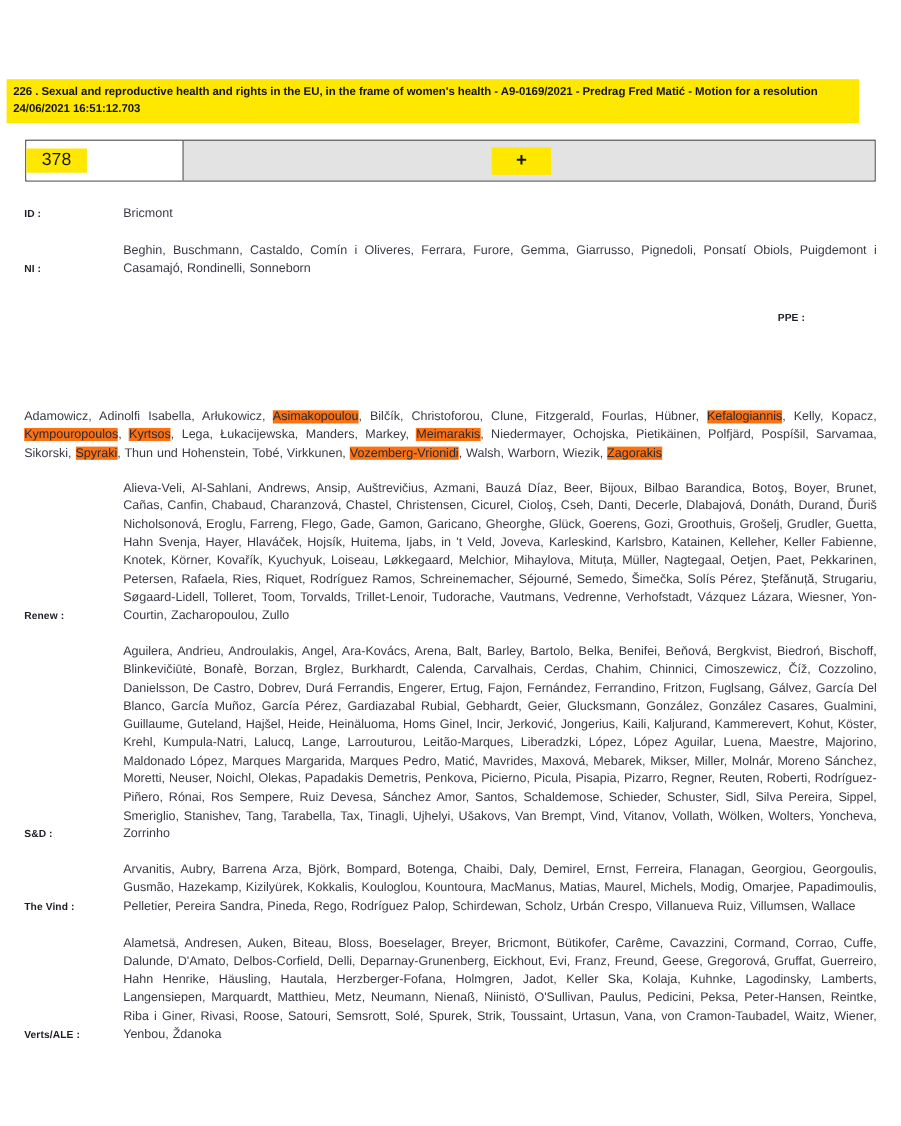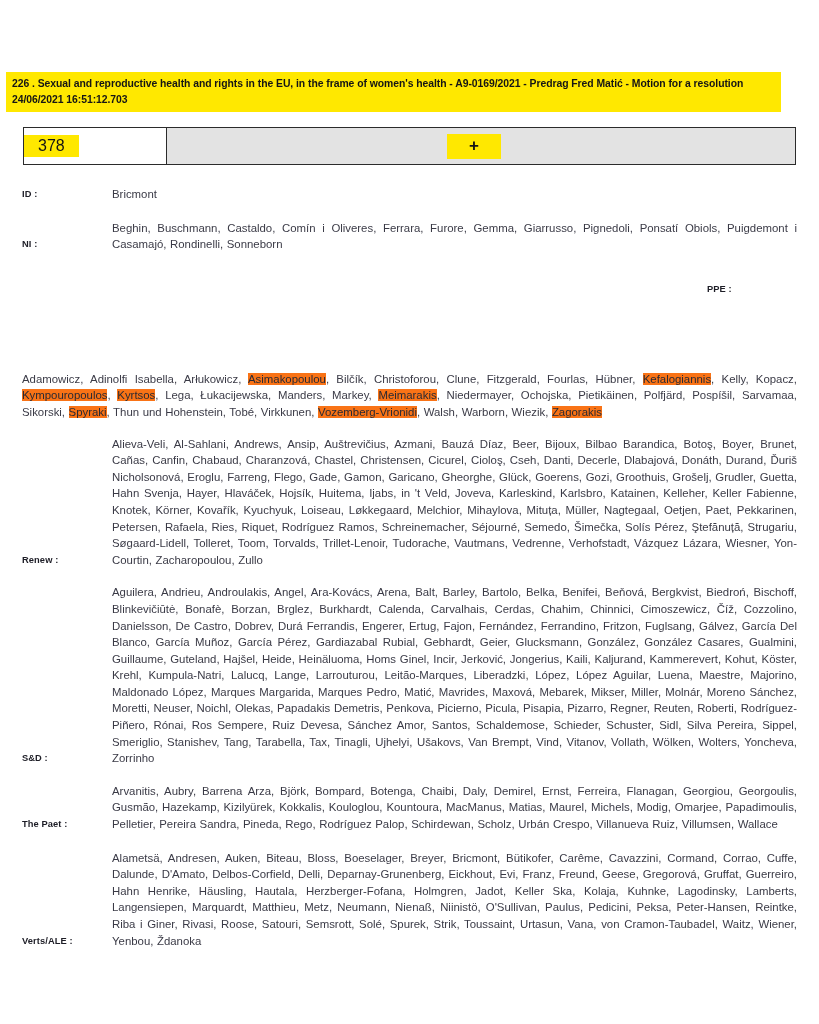--- a/index.html
+++ b/index.html
@@ -167,21 +167,21 @@
       </div>
       <div class="group-row row-renew">
         <div class="group-label">Renew :</div>
         <div class="group-names">Alieva-Veli, Al-Sahlani, Andrews, Ansip, Auštrevičius, Azmani, Bauzá Díaz, Beer, Bijoux, Bilbao Barandica, Botoş, Boyer, Brunet, Cañas, Canfin, Chabaud, Charanzová, Chastel, Christensen, Cicurel, Cioloş, Cseh, Danti, Decerle, Dlabajová, Donáth, Durand, Ďuriš Nicholsonová, Eroglu, Farreng, Flego, Gade, Gamon, Garicano, Gheorghe, Glück, Goerens, Gozi, Groothuis, Grošelj, Grudler, Guetta, Hahn Svenja, Hayer, Hlaváček, Hojsík, Huitema, Ijabs, in 't Veld, Joveva, Karleskind, Karlsbro, Katainen, Kelleher, Keller Fabienne, Knotek, Körner, Kovařík, Kyuchyuk, Loiseau, Løkkegaard, Melchior, Mihaylova, Mituța, Müller, Nagtegaal, Oetjen, Paet, Pekkarinen, Petersen, Rafaela, Ries, Riquet, Rodríguez Ramos, Schreinemacher, Séjourné, Semedo, Šimečka, Solís Pérez, Ştefănuță, Strugariu, Søgaard-Lidell, Tolleret, Toom, Torvalds, Trillet-Lenoir, Tudorache, Vautmans, Vedrenne, Verhofstadt, Vázquez Lázara, Wiesner, Yon-Courtin, Zacharopoulou, Zullo</div>
       </div>
       <div class="group-row row-sd">
         <div class="group-label">S&amp;D :</div>
         <div class="group-names">Aguilera, Andrieu, Androulakis, Angel, Ara-Kovács, Arena, Balt, Barley, Bartolo, Belka, Benifei, Beňová, Bergkvist, Biedroń, Bischoff, Blinkevičiūtė, Bonafè, Borzan, Brglez, Burkhardt, Calenda, Carvalhais, Cerdas, Chahim, Chinnici, Cimoszewicz, Číž, Cozzolino, Danielsson, De Castro, Dobrev, Durá Ferrandis, Engerer, Ertug, Fajon, Fernández, Ferrandino, Fritzon, Fuglsang, Gálvez, García Del Blanco, García Muñoz, García Pérez, Gardiazabal Rubial, Gebhardt, Geier, Glucksmann, González, González Casares, Gualmini, Guillaume, Guteland, Hajšel, Heide, Heinäluoma, Homs Ginel, Incir, Jerković, Jongerius, Kaili, Kaljurand, Kammerevert, Kohut, Köster, Krehl, Kumpula-Natri, Lalucq, Lange, Larrouturou, Leitão-Marques, Liberadzki, López, López Aguilar, Luena, Maestre, Majorino, Maldonado López, Marques Margarida, Marques Pedro, Matić, Mavrides, Maxová, Mebarek, Mikser, Miller, Molnár, Moreno Sánchez, Moretti, Neuser, Noichl, Olekas, Papadakis Demetris, Penkova, Picierno, Picula, Pisapia, Pizarro, Regner, Reuten, Roberti, Rodríguez-Piñero, Rónai, Ros Sempere, Ruiz Devesa, Sánchez Amor, Santos, Schaldemose, Schieder, Schuster, Sidl, Silva Pereira, Sippel, Smeriglio, Stanishev, Tang, Tarabella, Tax, Tinagli, Ujhelyi, Ušakovs, Van Brempt, Vind, Vitanov, Vollath, Wölken, Wolters, Yoncheva, Zorrinho</div>
       </div>
       <div class="group-row row-the-left">
-        <div class="group-label">The Paet :</div>
+        <div class="group-label">The Vind :</div>
         <div class="group-names">Arvanitis, Aubry, Barrena Arza, Björk, Bompard, Botenga, Chaibi, Daly, Demirel, Ernst, Ferreira, Flanagan, Georgiou, Georgoulis, Gusmão, Hazekamp, Kizilyürek, Kokkalis, Kouloglou, Kountoura, MacManus, Matias, Maurel, Michels, Modig, Omarjee, Papadimoulis, Pelletier, Pereira Sandra, Pineda, Rego, Rodríguez Palop, Schirdewan, Scholz, Urbán Crespo, Villanueva Ruiz, Villumsen, Wallace</div>
       </div>
       <div class="group-row row-verts-ale">
         <div class="group-label">Verts/ALE :</div>
         <div class="group-names">Alametsä, Andresen, Auken, Biteau, Bloss, Boeselager, Breyer, Bricmont, Bütikofer, Carême, Cavazzini, Cormand, Corrao, Cuffe, Dalunde, D'Amato, Delbos-Corfield, Delli, Deparnay-Grunenberg, Eickhout, Evi, Franz, Freund, Geese, Gregorová, Gruffat, Guerreiro, Hahn Henrike, Häusling, Hautala, Herzberger-Fofana, Holmgren, Jadot, Keller Ska, Kolaja, Kuhnke, Lagodinsky, Lamberts, Langensiepen, Marquardt, Matthieu, Metz, Neumann, Nienaß, Niinistö, O'Sullivan, Paulus, Pedicini, Peksa, Peter-Hansen, Reintke, Riba i Giner, Rivasi, Roose, Satouri, Semsrott, Solé, Spurek, Strik, Toussaint, Urtasun, Vana, von Cramon-Taubadel, Waitz, Wiener, Yenbou, Ždanoka</div>
       </div>
     </div>
 
 </div>
 

